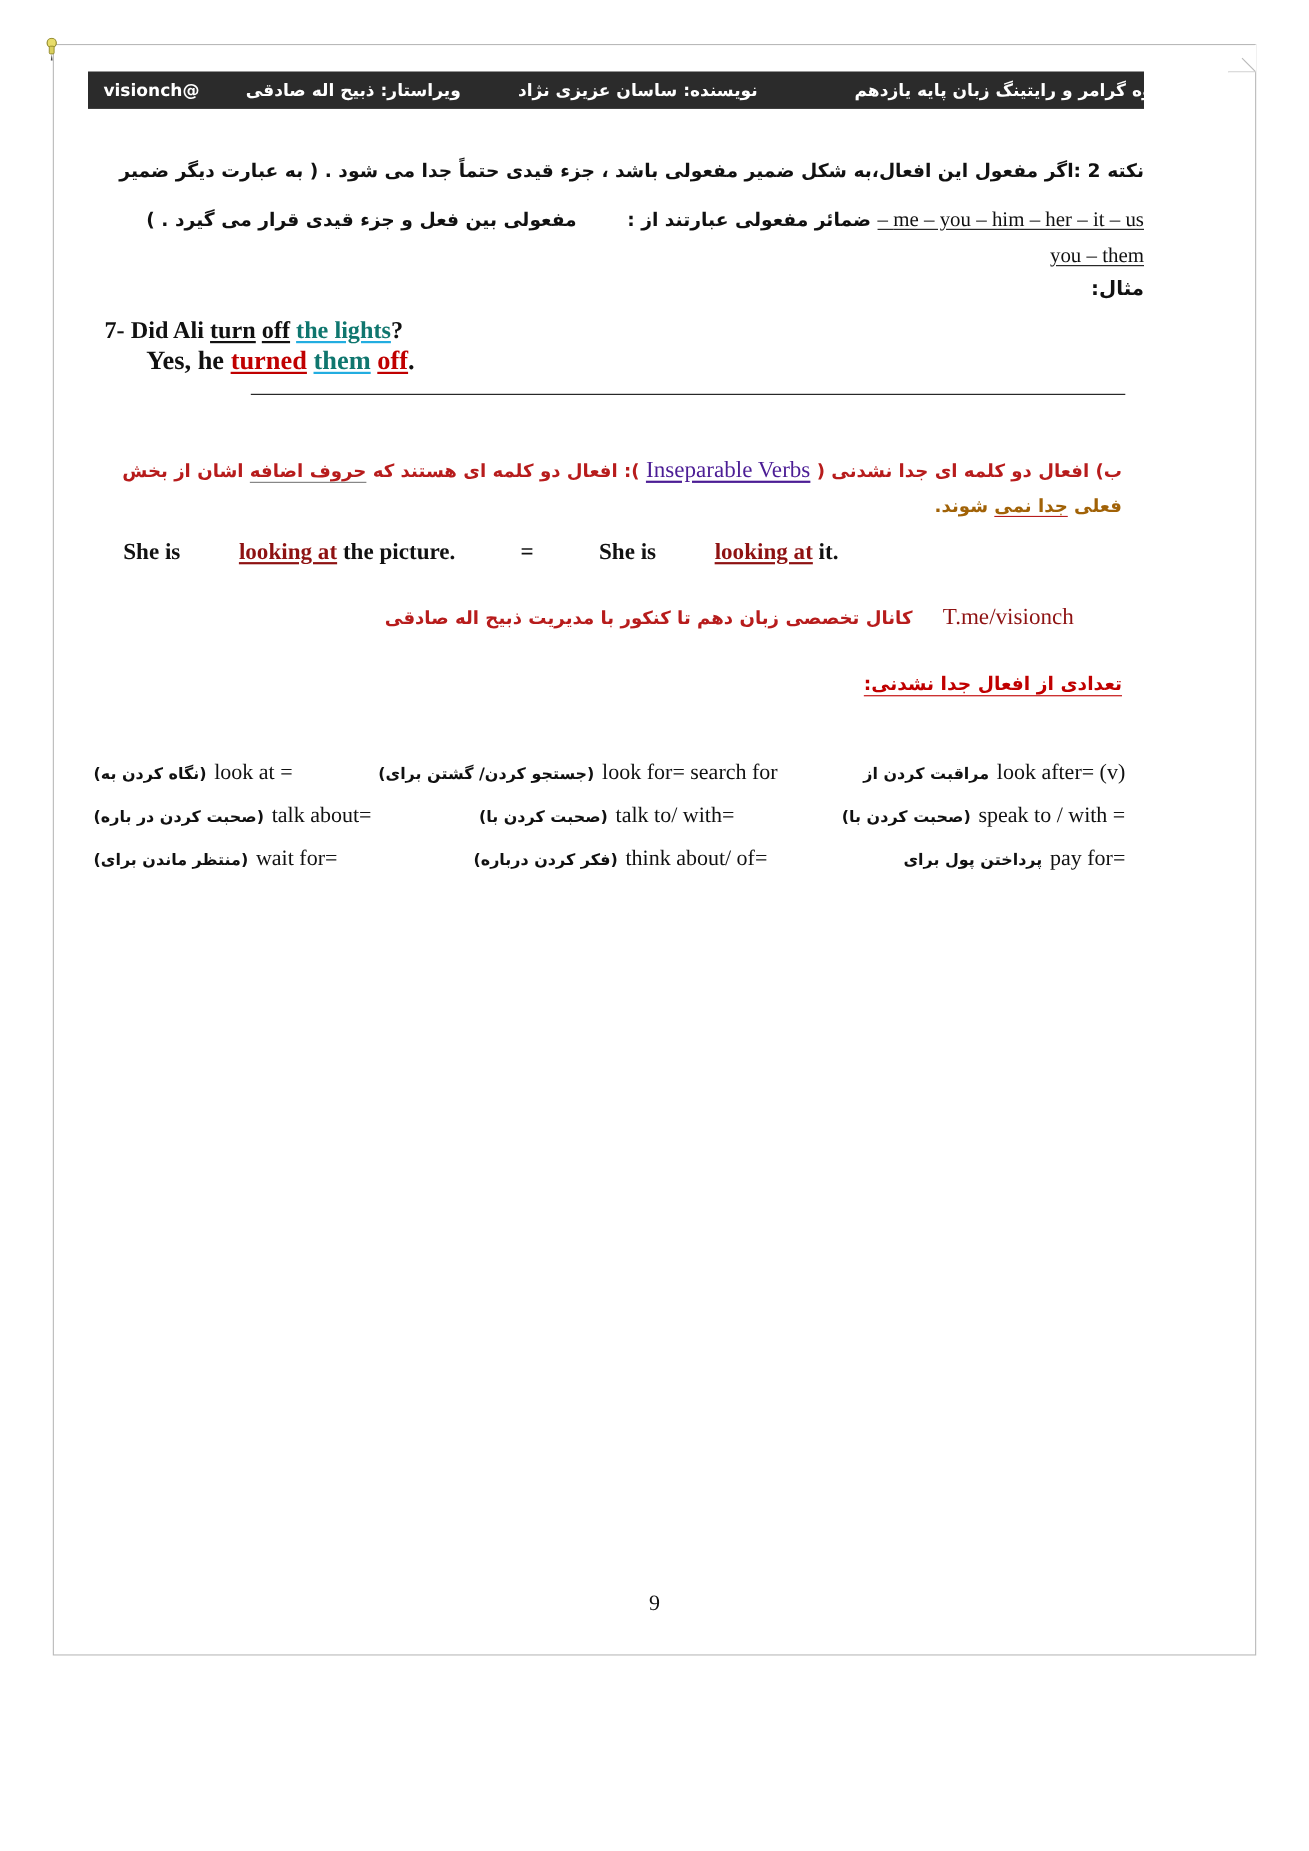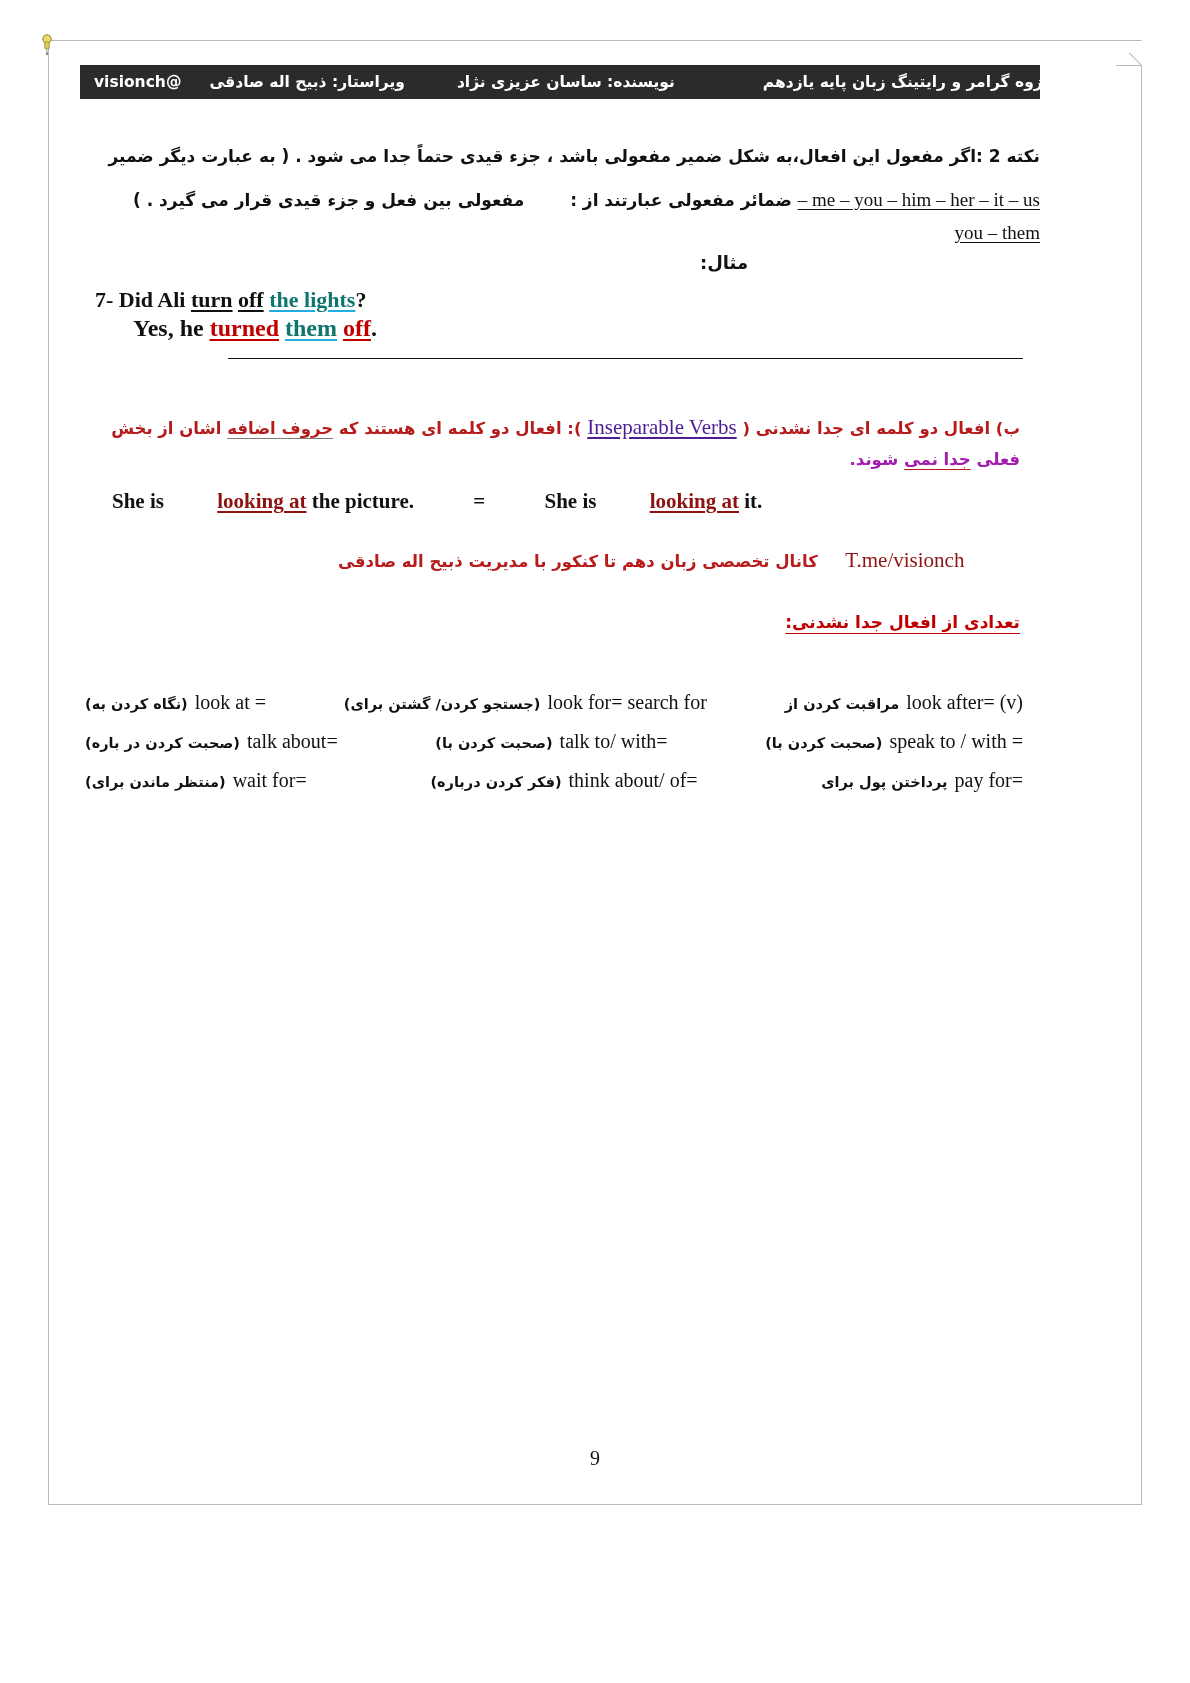--- a/index.html
+++ b/index.html
@@ -78,21 +78,21 @@
     font-family: "DejaVu Sans", sans-serif;
     font-weight: bold;
     font-size: 15.5px;
     white-space: nowrap;
     z-index: 30;
   }
   #header-banner .seg { margin-left: 0; }
   .hdr-title { margin-right: 2px; }
   .hdr-author { margin-right: 88px; }
   .hdr-editor { margin-right: 52px; }
-  .hdr-handle { margin-right: 28px; }
+  .hdr-handle { margin-right: 42px; }
 
   
   .abs { position: absolute; }
 
   .fa {
     font-family: "DejaVu Sans", sans-serif;
     direction: rtl;
     font-weight: bold;
     white-space: nowrap;
   }
@@ -118,21 +118,21 @@
     line-height: 1.45;
   }
   #note2-l3 {
     left: 700px; top: 222px; width: 340px;
     text-align: right;
     font-size: 17px;
     color: #111;
   }
   #note2-l4 {
     left: 700px; top: 252px; width: 340px;
-    text-align: left;
+    text-align: right;
     font-size: 18px;
     color: #111;
   }
   .pron-list {
     font-family: "Liberation Serif", serif;
     direction: ltr;
     font-weight: normal;
     font-size: 19px;
     text-decoration: underline;
     text-underline-offset: 3px;
@@ -163,21 +163,21 @@
     left: 95px; top: 412px; width: 925px;
     text-align: right;
     font-size: 16.5px;
     color: #b71c1c;
     line-height: 1.5;
   }
   #insep-l2 {
     left: 600px; top: 450px; width: 420px;
     text-align: right;
     font-size: 16.5px;
-    color: #a21caf;
+    color: #a16207;
   }
   .ins-en {
     font-family: "Liberation Serif", serif;
     direction: ltr;
     font-weight: normal;
     font-size: 21px;
     text-decoration: underline;
     text-underline-offset: 3px;
     color: #4c1d95;
   }
@@ -187,22 +187,22 @@
   
   #looking-line {
     left: 112px; top: 489px;
     font-size: 21px; font-weight: bold; color: #111;
   }
   #looking-line .eq { display: inline-block; width: 120px; text-align: center; }
   .dkred-u { color: #8e1212; text-decoration: underline; text-decoration-color:#8e1212; text-underline-offset: 3px; margin-left: 48px; }
 
   
   #promo-line {
-    left: 338px; top: 548px; width: 690px;
-    text-align: left;
+    left: 318px; top: 548px; width: 690px;
+    text-align: center;
     font-size: 16.5px;
     color: #b71c1c;
   }
   .promo-en {
     font-family: "Liberation Serif", serif;
     direction: ltr;
     font-weight: normal;
     font-size: 21px;
     color: #8e1212;
   }

